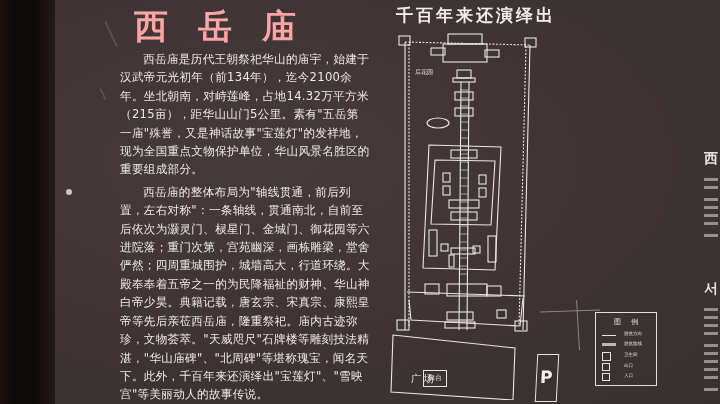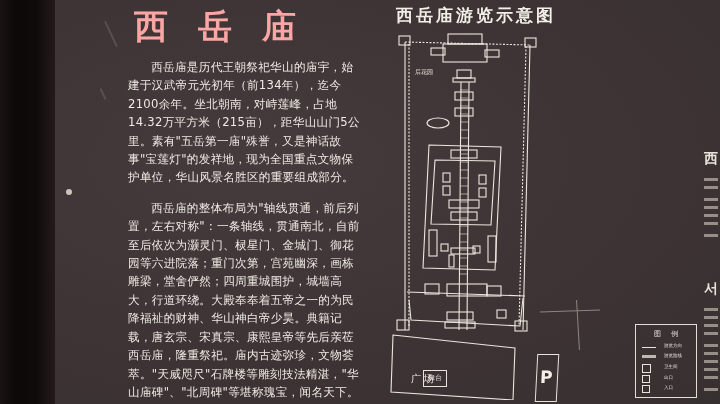--- a/index.html
+++ b/index.html
@@ -3,30 +3,30 @@
 <meta charset="utf-8">
 <style>
   html,body{margin:0;padding:0;}
   body{width:720px;height:404px;overflow:hidden;position:relative;background:#141011;font-family:"DejaVu Sans",sans-serif;}
   .frame{position:absolute;left:0;top:0;width:60px;height:404px;background:linear-gradient(90deg,#1a1213 0%,#0c0909 25%,#0f0b0b 60%,#2a1d1d 100%);}
   .board{position:absolute;left:55px;top:0;width:665px;height:404px;background:#3e3435;
     background-image:radial-gradient(ellipse at 30% 40%,#463b3c 0%,#3d3334 60%,#373031 100%);transform-origin:left top;}
   .rivet{position:absolute;left:66px;top:189px;width:6px;height:6px;border-radius:50%;background:#c9c6b8;}
   .title{position:absolute;left:134px;top:4px;font-family:"DejaVu Serif",serif;font-weight:bold;font-size:34px;color:#fca5a5;letter-spacing:30px;}
   .body-text{position:absolute;left:116px;top:46px;width:258px;color:#eeeae4;font-size:11.6px;line-height:18.4px;letter-spacing:0.3px;}
-  .body-text p{margin:12px;text-indent:2em;}
+  .body-text p{margin:4px;text-indent:2em;}
   .map-title{position:absolute;left:396px;top:4px;font-family:"DejaVu Serif",serif;font-weight:bold;font-size:17px;color:#f2efe8;letter-spacing:3px;}
   .map{position:absolute;left:385px;top:30px;width:200px;height:370px;}
   .map svg{position:absolute;left:0;top:0;}
   .lbl{position:absolute;color:#e8e4dc;font-size:6px;white-space:nowrap;}
   .plaza-label{position:absolute;color:#e8e4dc;font-size:10px;}
   .stage{position:absolute;left:423px;top:370px;width:22px;height:15px;border:1px solid #e8e4dc;color:#e8e4dc;font-size:7px;text-align:center;line-height:15px;}
   .parking{position:absolute;left:536px;top:354px;width:20px;height:46px;border:1.2px solid #e8e4dc;transform:skewX(-3deg);}
   .parking span{position:absolute;left:3px;top:12px;font-size:17px;font-weight:bold;color:#f3f0e8;}
-  .legend{position:absolute;left:595px;top:324px;width:60px;height:72px;border:1.2px solid #e3dfd6;margin-left:40px;}
+  .legend{position:absolute;left:595px;top:312px;width:60px;height:72px;border:1.2px solid #e3dfd6;}
   .legend .lt{position:absolute;left:18px;top:4px;font-size:7px;color:#e8e4dc;letter-spacing:4px;}
   .legend .row{position:absolute;left:6px;width:50px;height:8px;font-size:4.5px;color:#e8e4dc;}
   .legend .sym{position:absolute;left:0;top:2px;width:14px;height:3px;}
   .legend .txt{position:absolute;left:22px;top:0;}
   .compass{position:absolute;left:540px;top:300px;width:60px;height:50px;}
   .right-strip{position:absolute;left:700px;top:130px;width:20px;height:274px;}
   .right-strip .big{position:absolute;left:4px;top:0;color:#e6e2da;font-size:14px;font-weight:bold;}
   .right-strip .line{position:absolute;left:4px;width:14px;height:3px;background:#bdb7ad;opacity:.7;}
   .scratch{position:absolute;width:2px;background:#6a6060;opacity:.6;transform:rotate(-25deg);}
 </style>
@@ -40,21 +40,21 @@
 <div class="scratch" style="left:102px;top:88px;height:12px;"></div>
 
 <div class="title">西岳庙</div>
 
 <div class="body-text">
   <p>西岳庙是历代王朝祭祀华山的庙宇，始建于汉武帝元光初年（前134年），迄今2100余年。坐北朝南，对峙莲峰，占地14.32万平方米（215亩），距华山山门5公里。素有"五岳第一庙"殊誉，又是神话故事"宝莲灯"的发祥地，现为全国重点文物保护单位，华山风景名胜区的重要组成部分。</p>
   <p>西岳庙的整体布局为"轴线贯通，前后列置，左右对称"：一条轴线，贯通南北，自前至后依次为灏灵门、棂星门、金城门、御花园等六进院落；重门次第，宫苑幽深，画栋雕梁，堂舍俨然；四周重城围护，城墙高大，行道环绕。大殿奉奉着五帝之一的为民降福祉的财神、华山神白帝少昊。典籍记载，唐玄宗、宋真宗、康熙皇帝等先后亲莅西岳庙，隆重祭祀。庙内古迹弥珍，文物荟萃。"天威咫尺"石牌楼等雕刻技法精湛，"华山庙碑"、"北周碑"等堪称瑰宝，闻名天下。此外，千百年来还演绎出"宝莲灯"、"雪映宫"等美丽动人的故事传说。</p>
   <p>天威咫尺莲花峰，千古沧桑西岳庙。现存西岳庙为明・清建筑遗存，1998年开始历时近10年实施大规模整修，再现金璧辉煌。</p>
 </div>
 
-<div class="map-title">西岳庙游览示意图</div>
+<div class="map-title">千百年来还演绎出</div>
 
 <div class="map">
   <svg width="200" height="370" viewBox="0 0 200 370">
     <g fill="none" stroke="#ebe7df" stroke-width="1.1">
 
       <path d="M20 12 L145 15" stroke-dasharray="2 1.5"></path>
       <path d="M20 12 L20 300"></path>
       <path d="M24 14 L24 296" stroke-dasharray="2 1.5"></path>
       <path d="M145 15 L138 300"></path>
       <path d="M141 16 L134 296" stroke-dasharray="2 1.5"></path>

